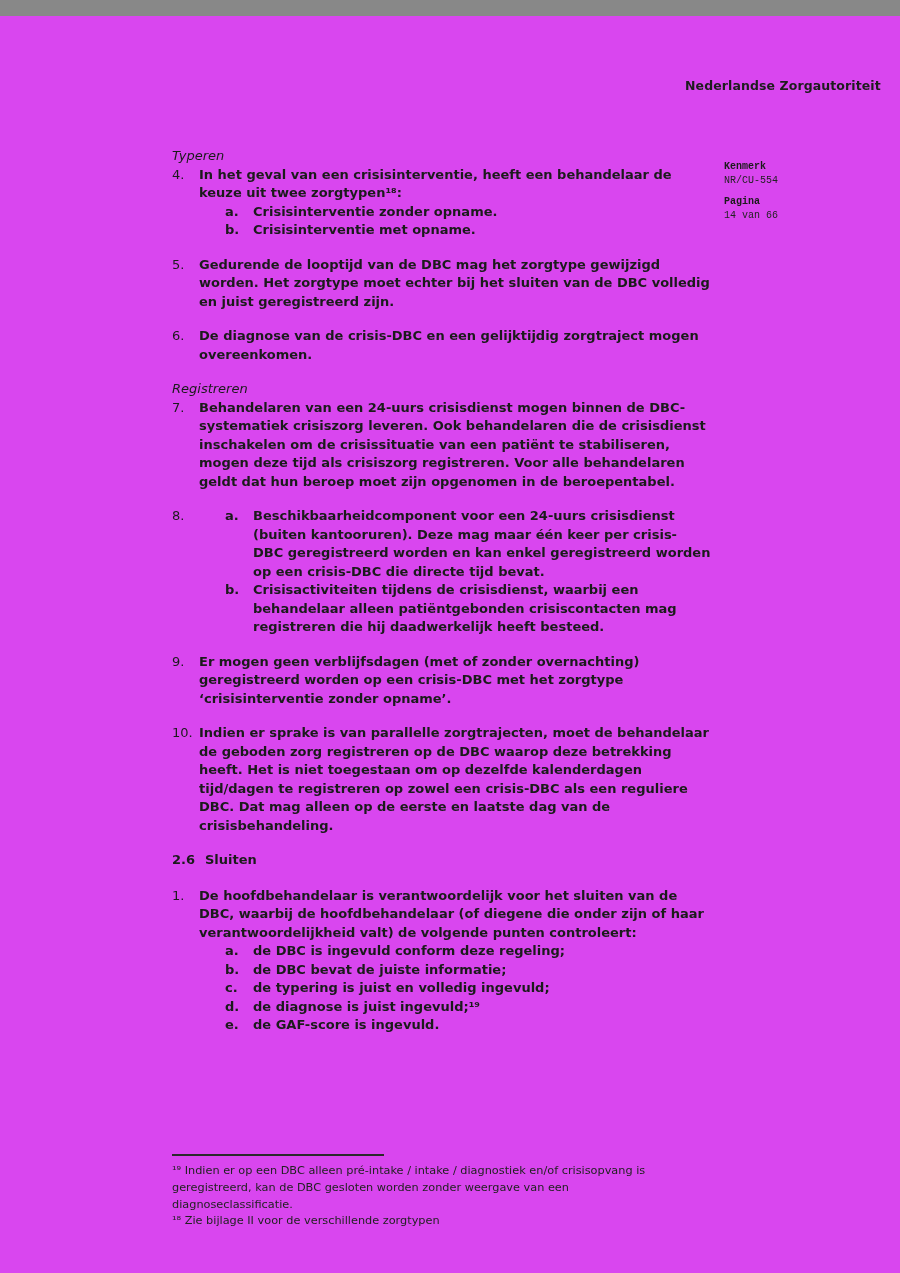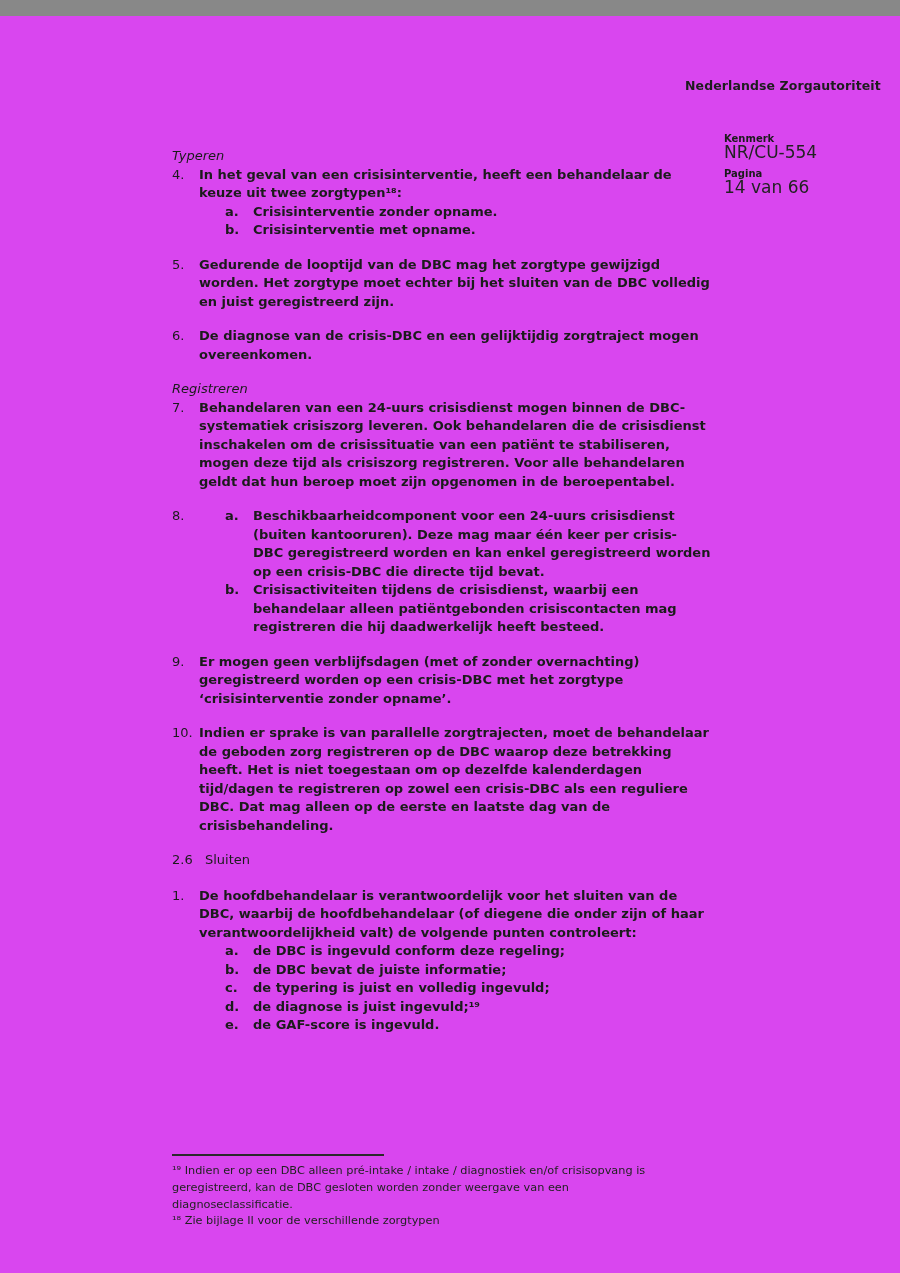--- a/index.html
+++ b/index.html
@@ -10,35 +10,35 @@
     font-family:"DejaVu Sans", sans-serif;
     color:#1b1b1b;
     overflow:hidden;
     margin:16px auto;
   }
   .logo {
     position:absolute; top:62px; left:685px;
     font-size:12.5px; font-weight:700; color:#1d1d1d;
     letter-spacing:0.1px;
   }
-  .side { position:absolute; left:724px; top:116px; }
+  .side { position:absolute; left:724px; top:144px;font-family:Liberation Mono, monospace; }
   .side-label { font-size:10px; font-weight:700; line-height:13px; color:#1b1b1b; }
-  .side-value { font-size:17px; line-height:15px; margin-bottom:7px; color:#222; }
+  .side-value { font-size:10px; line-height:15px; margin-bottom:7px; color:#222; }
   .main {
     position:absolute; left:172px; top:131px; width:560px;
     font-size:13px; line-height:18.5px;
   }
   .h-italic { font-style:italic; }
   .item { display:flex; margin-bottom:16px; }
   .num { flex:0 0 27px; }
   .bwrap { flex:1; min-width:0;font-weight:bold; }
   .body { white-space:pre-line; }
   .sub { display:flex; margin-left:26px; }
   .lbl { flex:0 0 28px; }
-  .sec-heading { display:flex; font-weight:400; margin:16px 0 17px 0; }
+  .sec-heading { display:flex; font-weight:700; margin:16px 0 17px 0; }
   .sec-num { flex:0 0 33px; }
   .footnotes {
     position:absolute; left:172px; top:1138px; width:530px;
     font-size:11.3px; line-height:16.8px; color:#222;
   }
   .fn-rule { width:212px; border-top:2px solid #2a2a2a; margin-bottom:7px; }
   .fn { white-space:pre-line; }
 </style>
 </head>
 <body>

